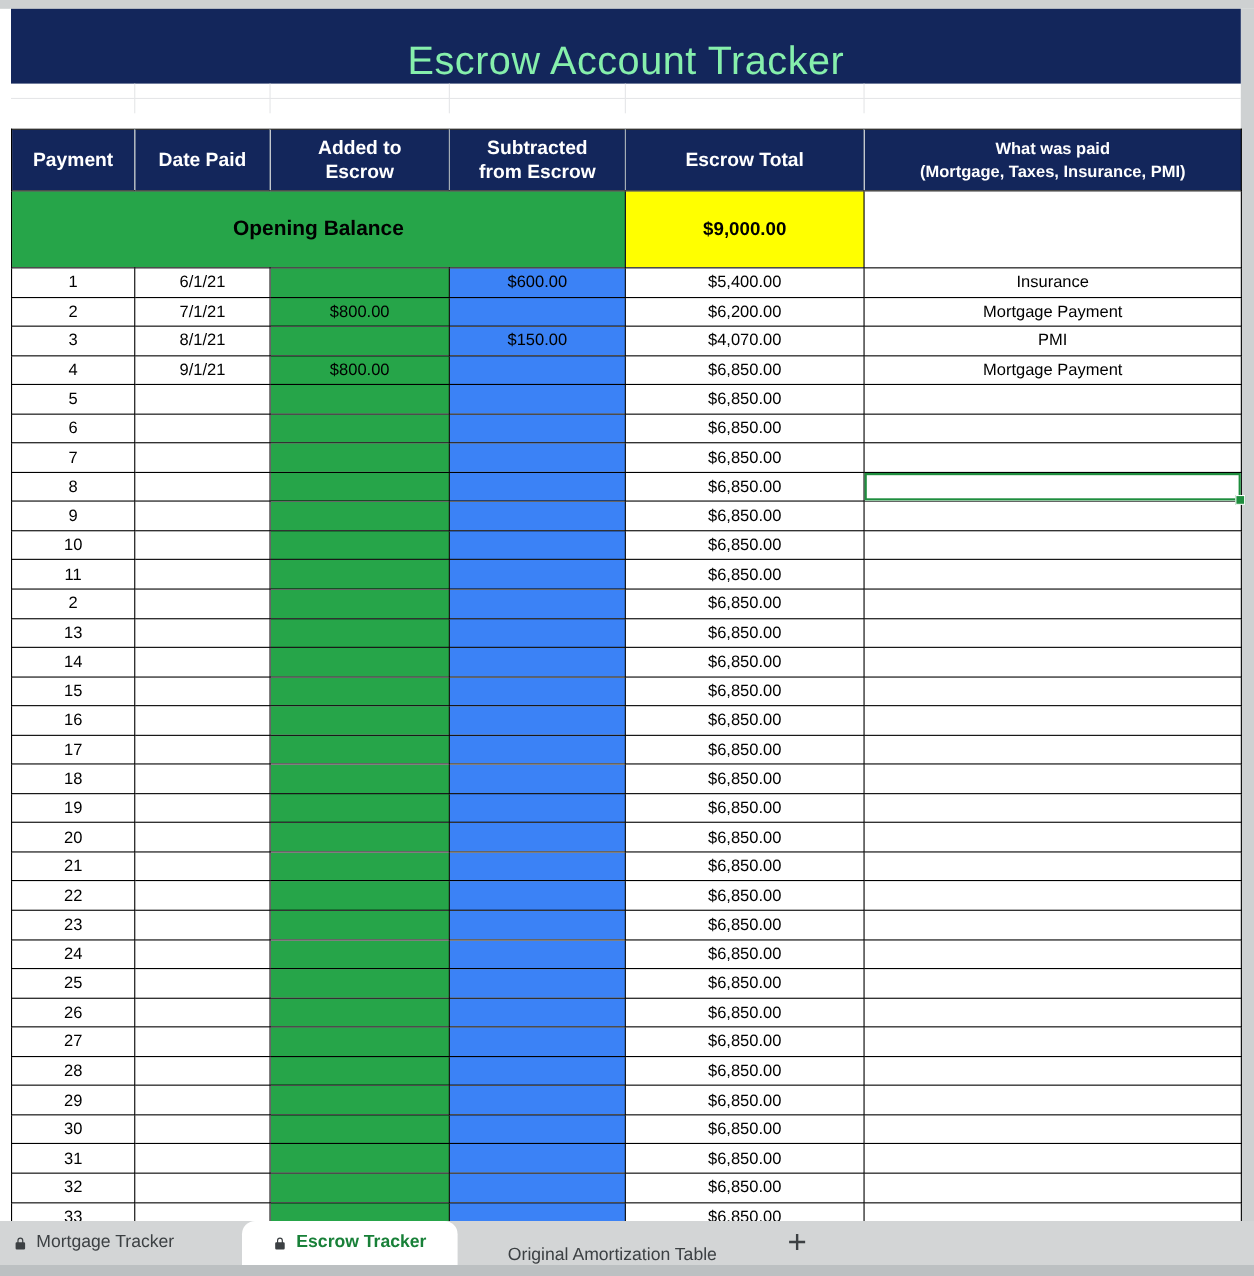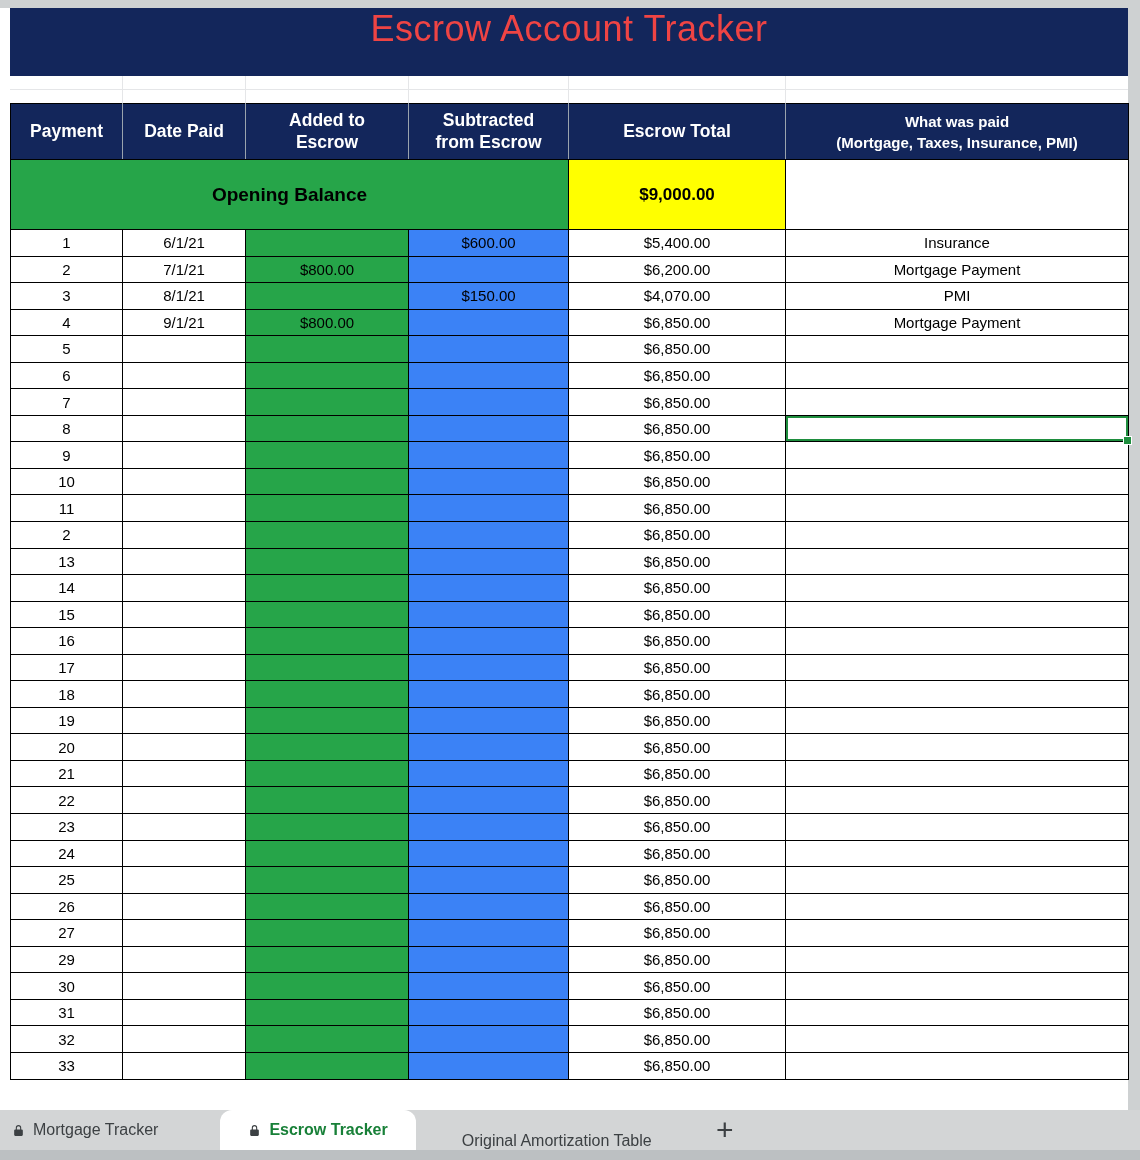--- a/index.html
+++ b/index.html
@@ -3,28 +3,28 @@
 <meta charset="utf-8">
 <style>
   html,body{margin:0;padding:0;}
   body{font-family:"Liberation Sans", sans-serif; background:#fff;}
   .canvas{position:relative;width:1140px;height:1160px;background:#fff;overflow:hidden;}
 
   .top-strip{position:absolute;left:0;top:0;width:1140px;height:8px;background:#ced1d2;}
   .right-strip{position:absolute;left:1128px;top:8px;width:12px;height:1102px;background:#ced1d2;}
   .bottom-strip{position:absolute;left:0;top:1150px;width:1140px;height:10px;background:#bcc0c2;}
 
-  .banner{position:absolute;left:10px;top:8px;width:1118px;height:68px;background:#13265b;color:#ef4444;
-          display:flex;align-items:flex-start;justify-content:center;font-size:36px;letter-spacing:.5px;}
+  .banner{position:absolute;left:10px;top:8px;width:1118px;height:68px;background:#13265b;color:#86efac;
+          display:flex;align-items:flex-end;justify-content:center;font-size:36px;letter-spacing:.5px;}
 
   .gridline{position:absolute;background:#e5e6e8;}
   .gv{width:1px;top:76px;height:27px;}
   .gh{left:10px;top:89px;width:1118px;height:1px;}
 
-  table.sheet{position:absolute;left:10px;top:103px;width:1118px;border-collapse:collapse;table-layout:fixed;}
+  table.sheet{position:absolute;left:10px;top:117px;width:1118px;border-collapse:collapse;table-layout:fixed;}
   .sheet th,.sheet td{border:1px solid #000;padding:0;text-align:center;vertical-align:middle;overflow:hidden;color:#000;}
 
   .sheet thead th{background:#13265b;color:#fff;font-weight:bold;font-size:17.5px;height:55px;
                   white-space:pre-line;line-height:1.25;
                   border-color:#9aa3ad;border-top-color:#000;border-bottom-color:#000;}
   .sheet thead th:first-child{border-left-color:#000;}
   .sheet thead th:last-child{border-right-color:#000;font-size:15px;line-height:1.4;text-align:center;}
 
   tr.opening{height:70px;padding-left:32px;}
   td.opening-label{background:#26a549;font-weight:bold;font-size:19px;}
@@ -311,20 +311,28 @@
   </tr>
         <tr class="data">
     <td>27</td>
     <td></td>
     <td class="added"></td>
     <td class="subtracted"></td>
     <td>$6,850.00</td>
     <td></td>
   </tr>
         <tr class="data">
+    <td>28</td>
+    <td></td>
+    <td class="added"></td>
+    <td class="subtracted"></td>
+    <td>$6,850.00</td>
+    <td></td>
+  </tr>
+        <tr class="data">
     <td>29</td>
     <td></td>
     <td class="added"></td>
     <td class="subtracted"></td>
     <td>$6,850.00</td>
     <td></td>
   </tr>
         <tr class="data">
     <td>30</td>
     <td></td>

